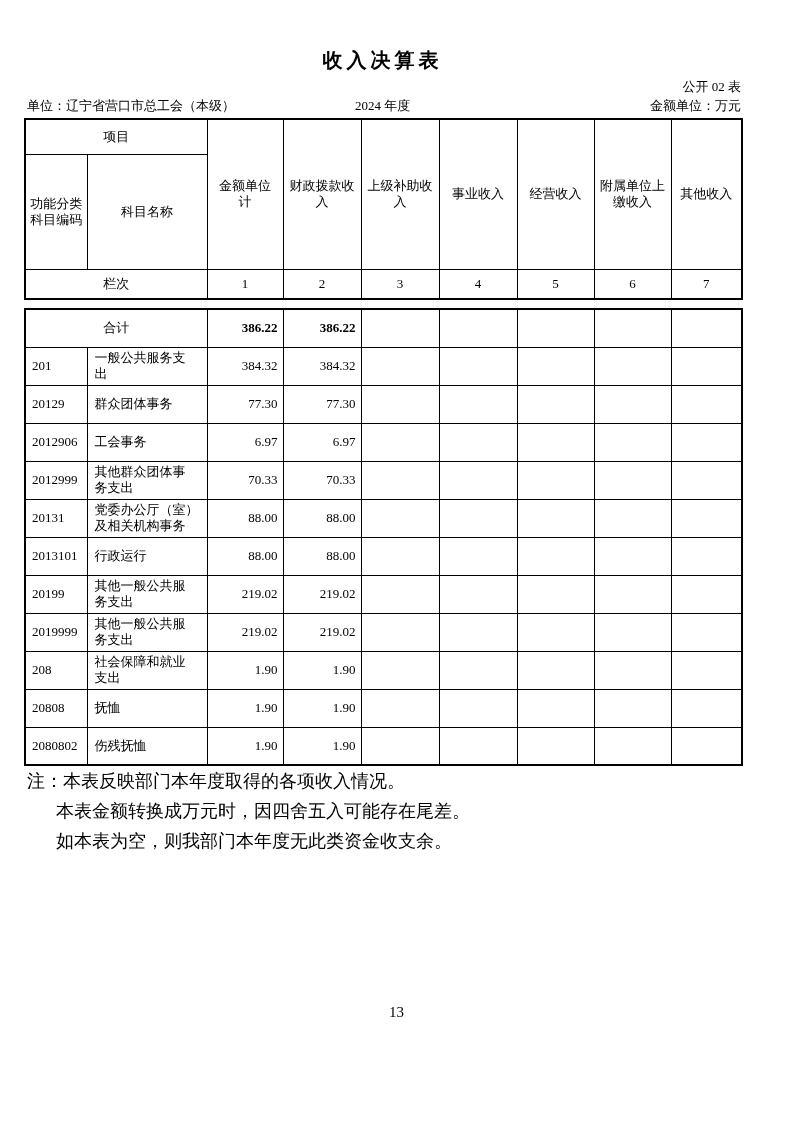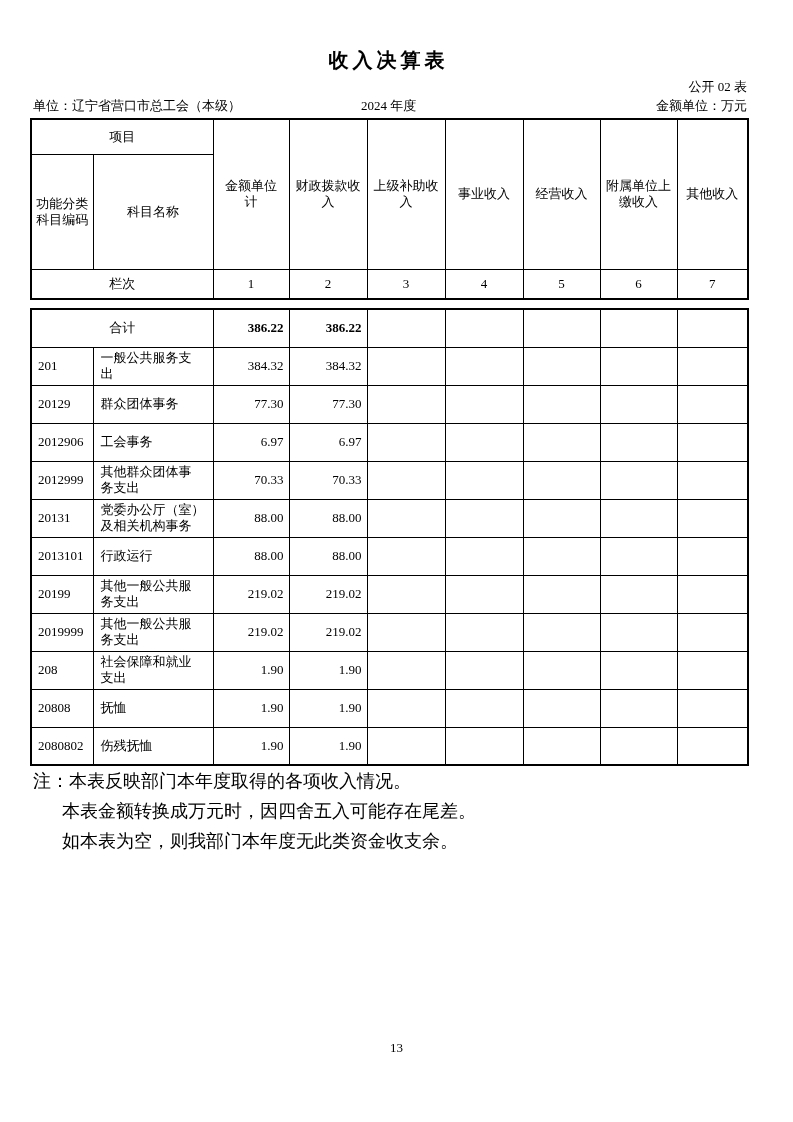--- a/index.html
+++ b/index.html
@@ -5,21 +5,21 @@
   html,body { margin:0; padding:0; background:#e8e8e8; }
   .page {
     position:relative;
     width:793px; height:1122px;
     margin:0 auto;
     background:#ffffff;
     font-family:"Liberation Serif","DejaVu Serif",serif;
     color:#000;
     overflow:hidden;
   }
-  .content { position:absolute; left:30px; top:0; width:717px; }
+  .content { position:absolute; left:24px; top:0; width:717px; }
 
   .title {
     margin-top:48px;
     text-align:center;
     font-family:"Liberation Sans","DejaVu Sans",sans-serif;
     font-weight:bold;
     font-size:20px;
     letter-spacing:4px;
     line-height:24px;
   }
@@ -66,24 +66,24 @@
   td.name { text-align:left;  padding-left:7px; padding-right:4px; white-space:pre-line; }
   td.num  { text-align:right; padding-right:5px; }
   td.bold { font-weight:bold; }
 
   .notes { margin-top:6px; font-size:18px; padding-left:3px; }
   .note-line { line-height:18px; margin-bottom:12px; }
   .note-indent { padding-left:29px; }
 
   .page-number {
     position:absolute;
-    left:0; top:1040px;
+    left:0; top:1004px;
     width:100%;
     text-align:center;
-    font-size:13px;
+    font-size:15px;
   }
 </style>
 </head>
 <body>
 
 <div class="page">
   <div class="content">
 
     <div class="title">收入决算表</div>
     <div class="doc-label">公开 02 表</div>

